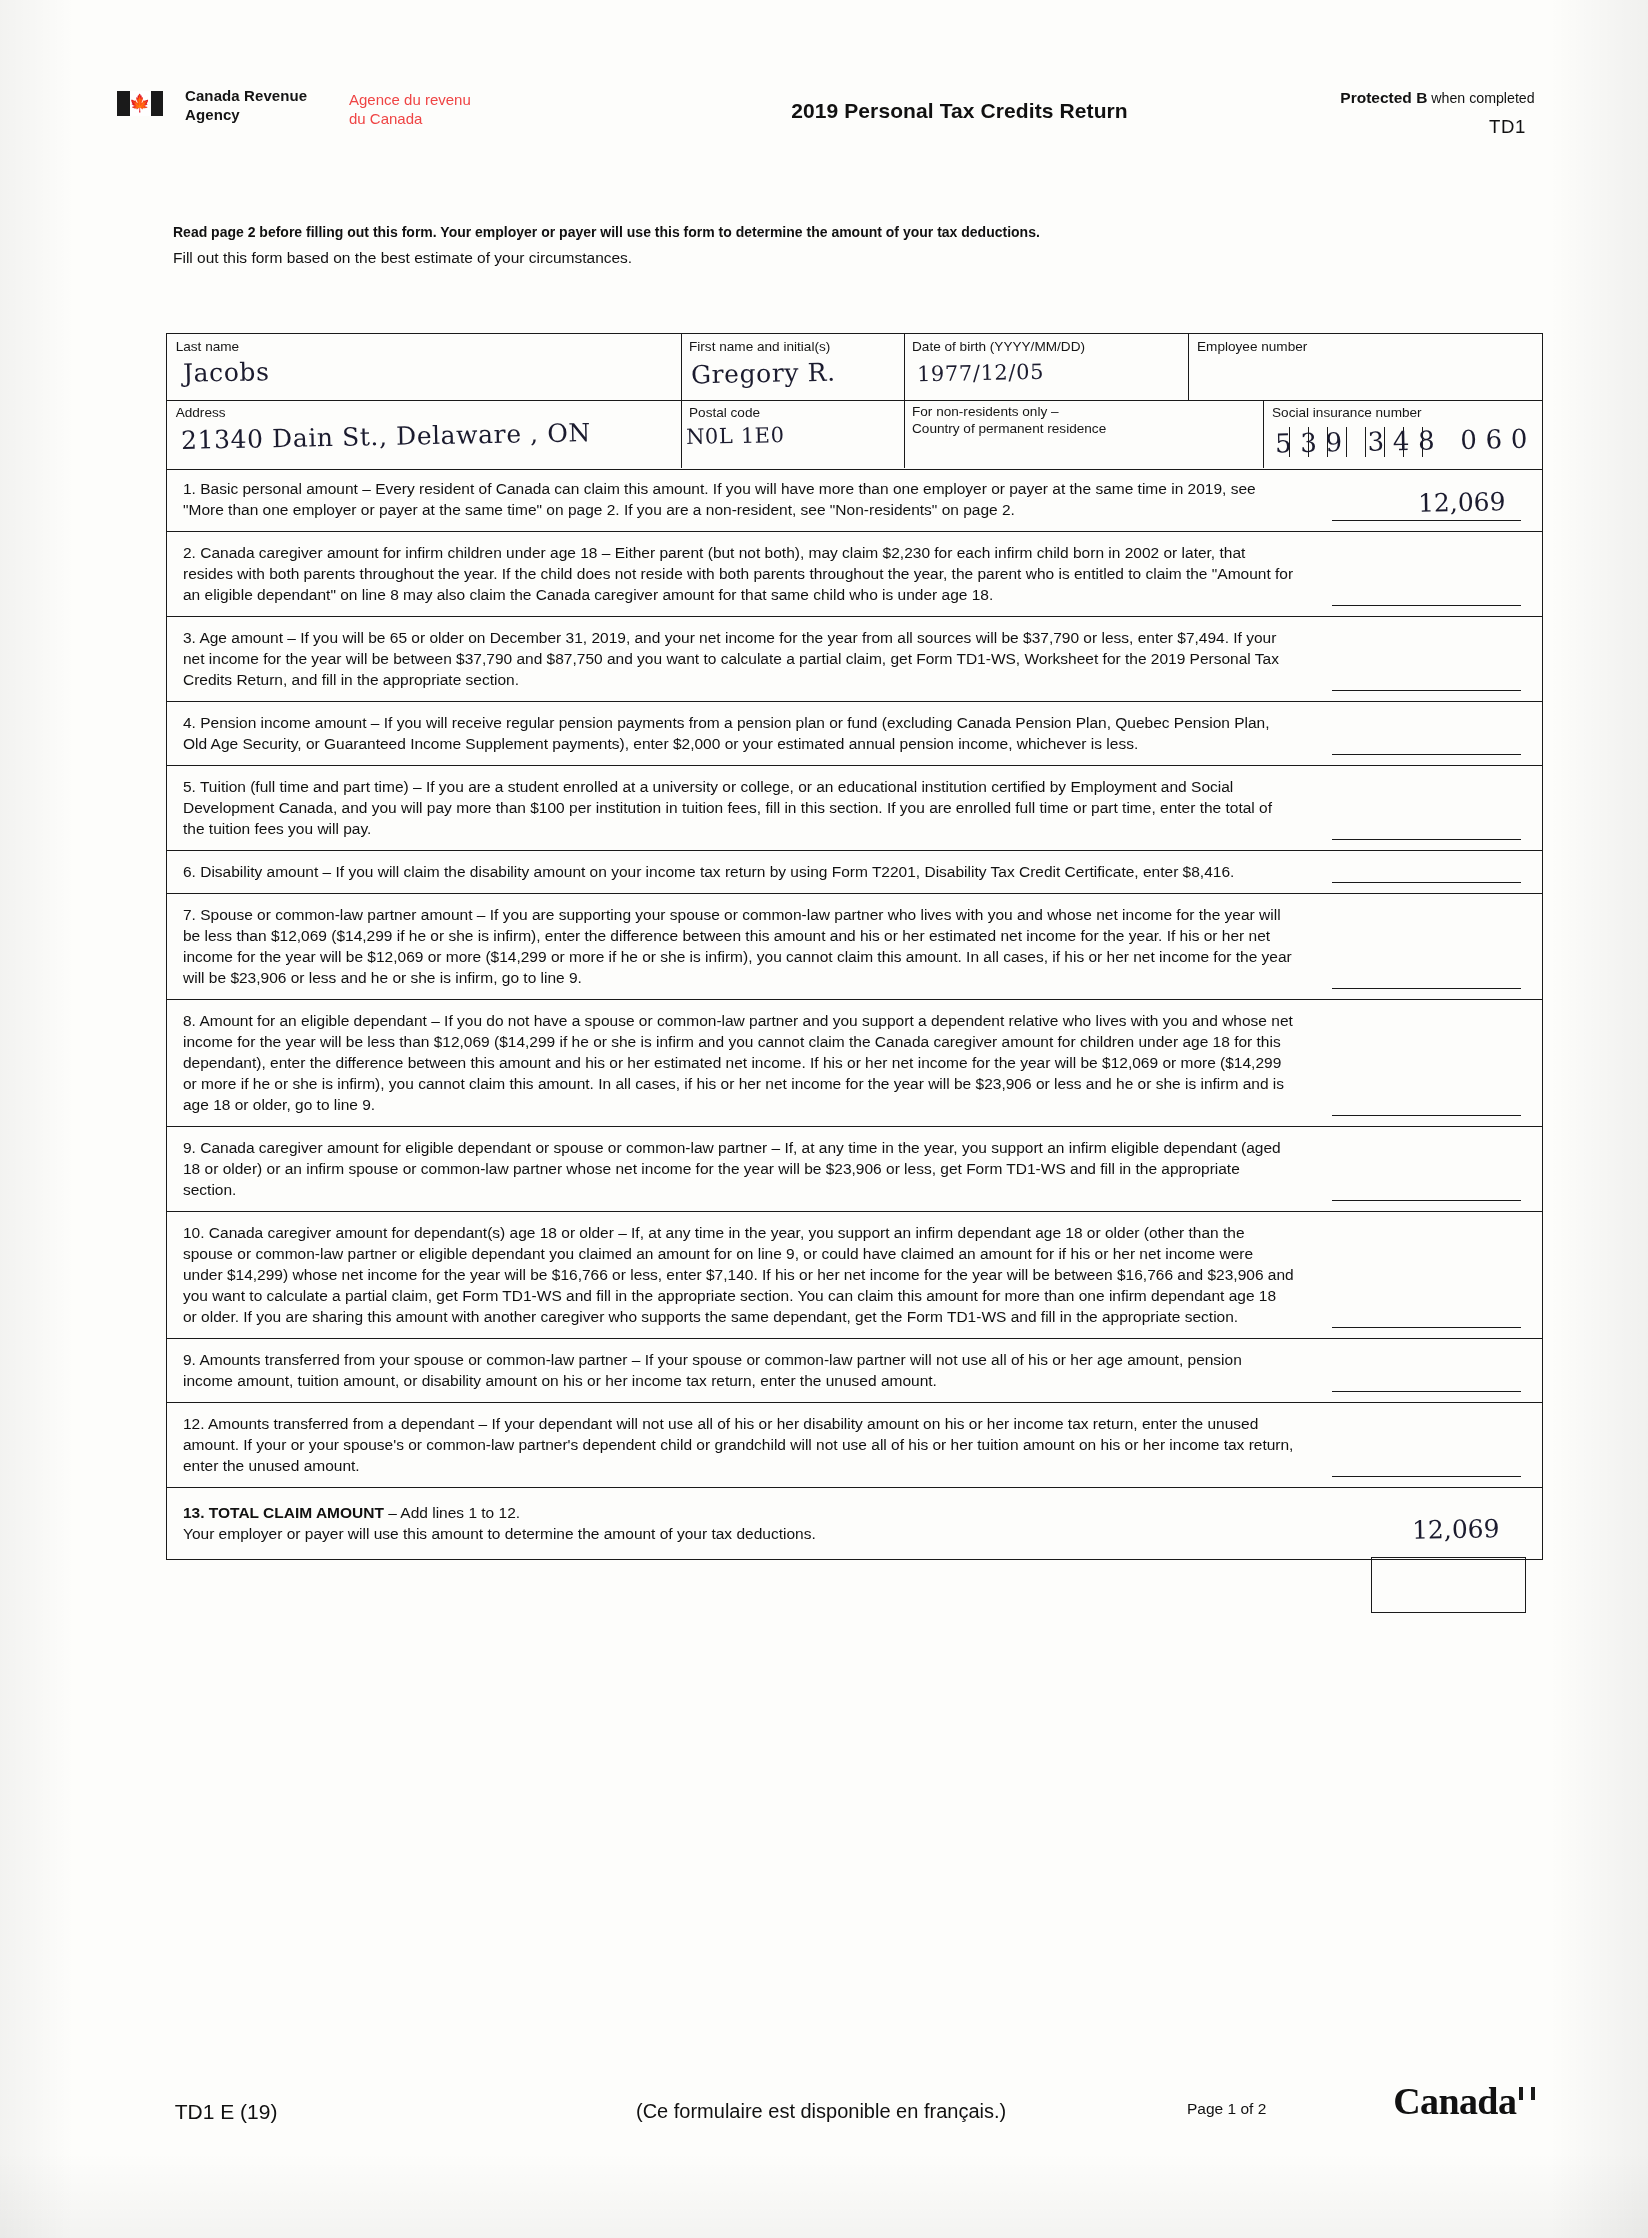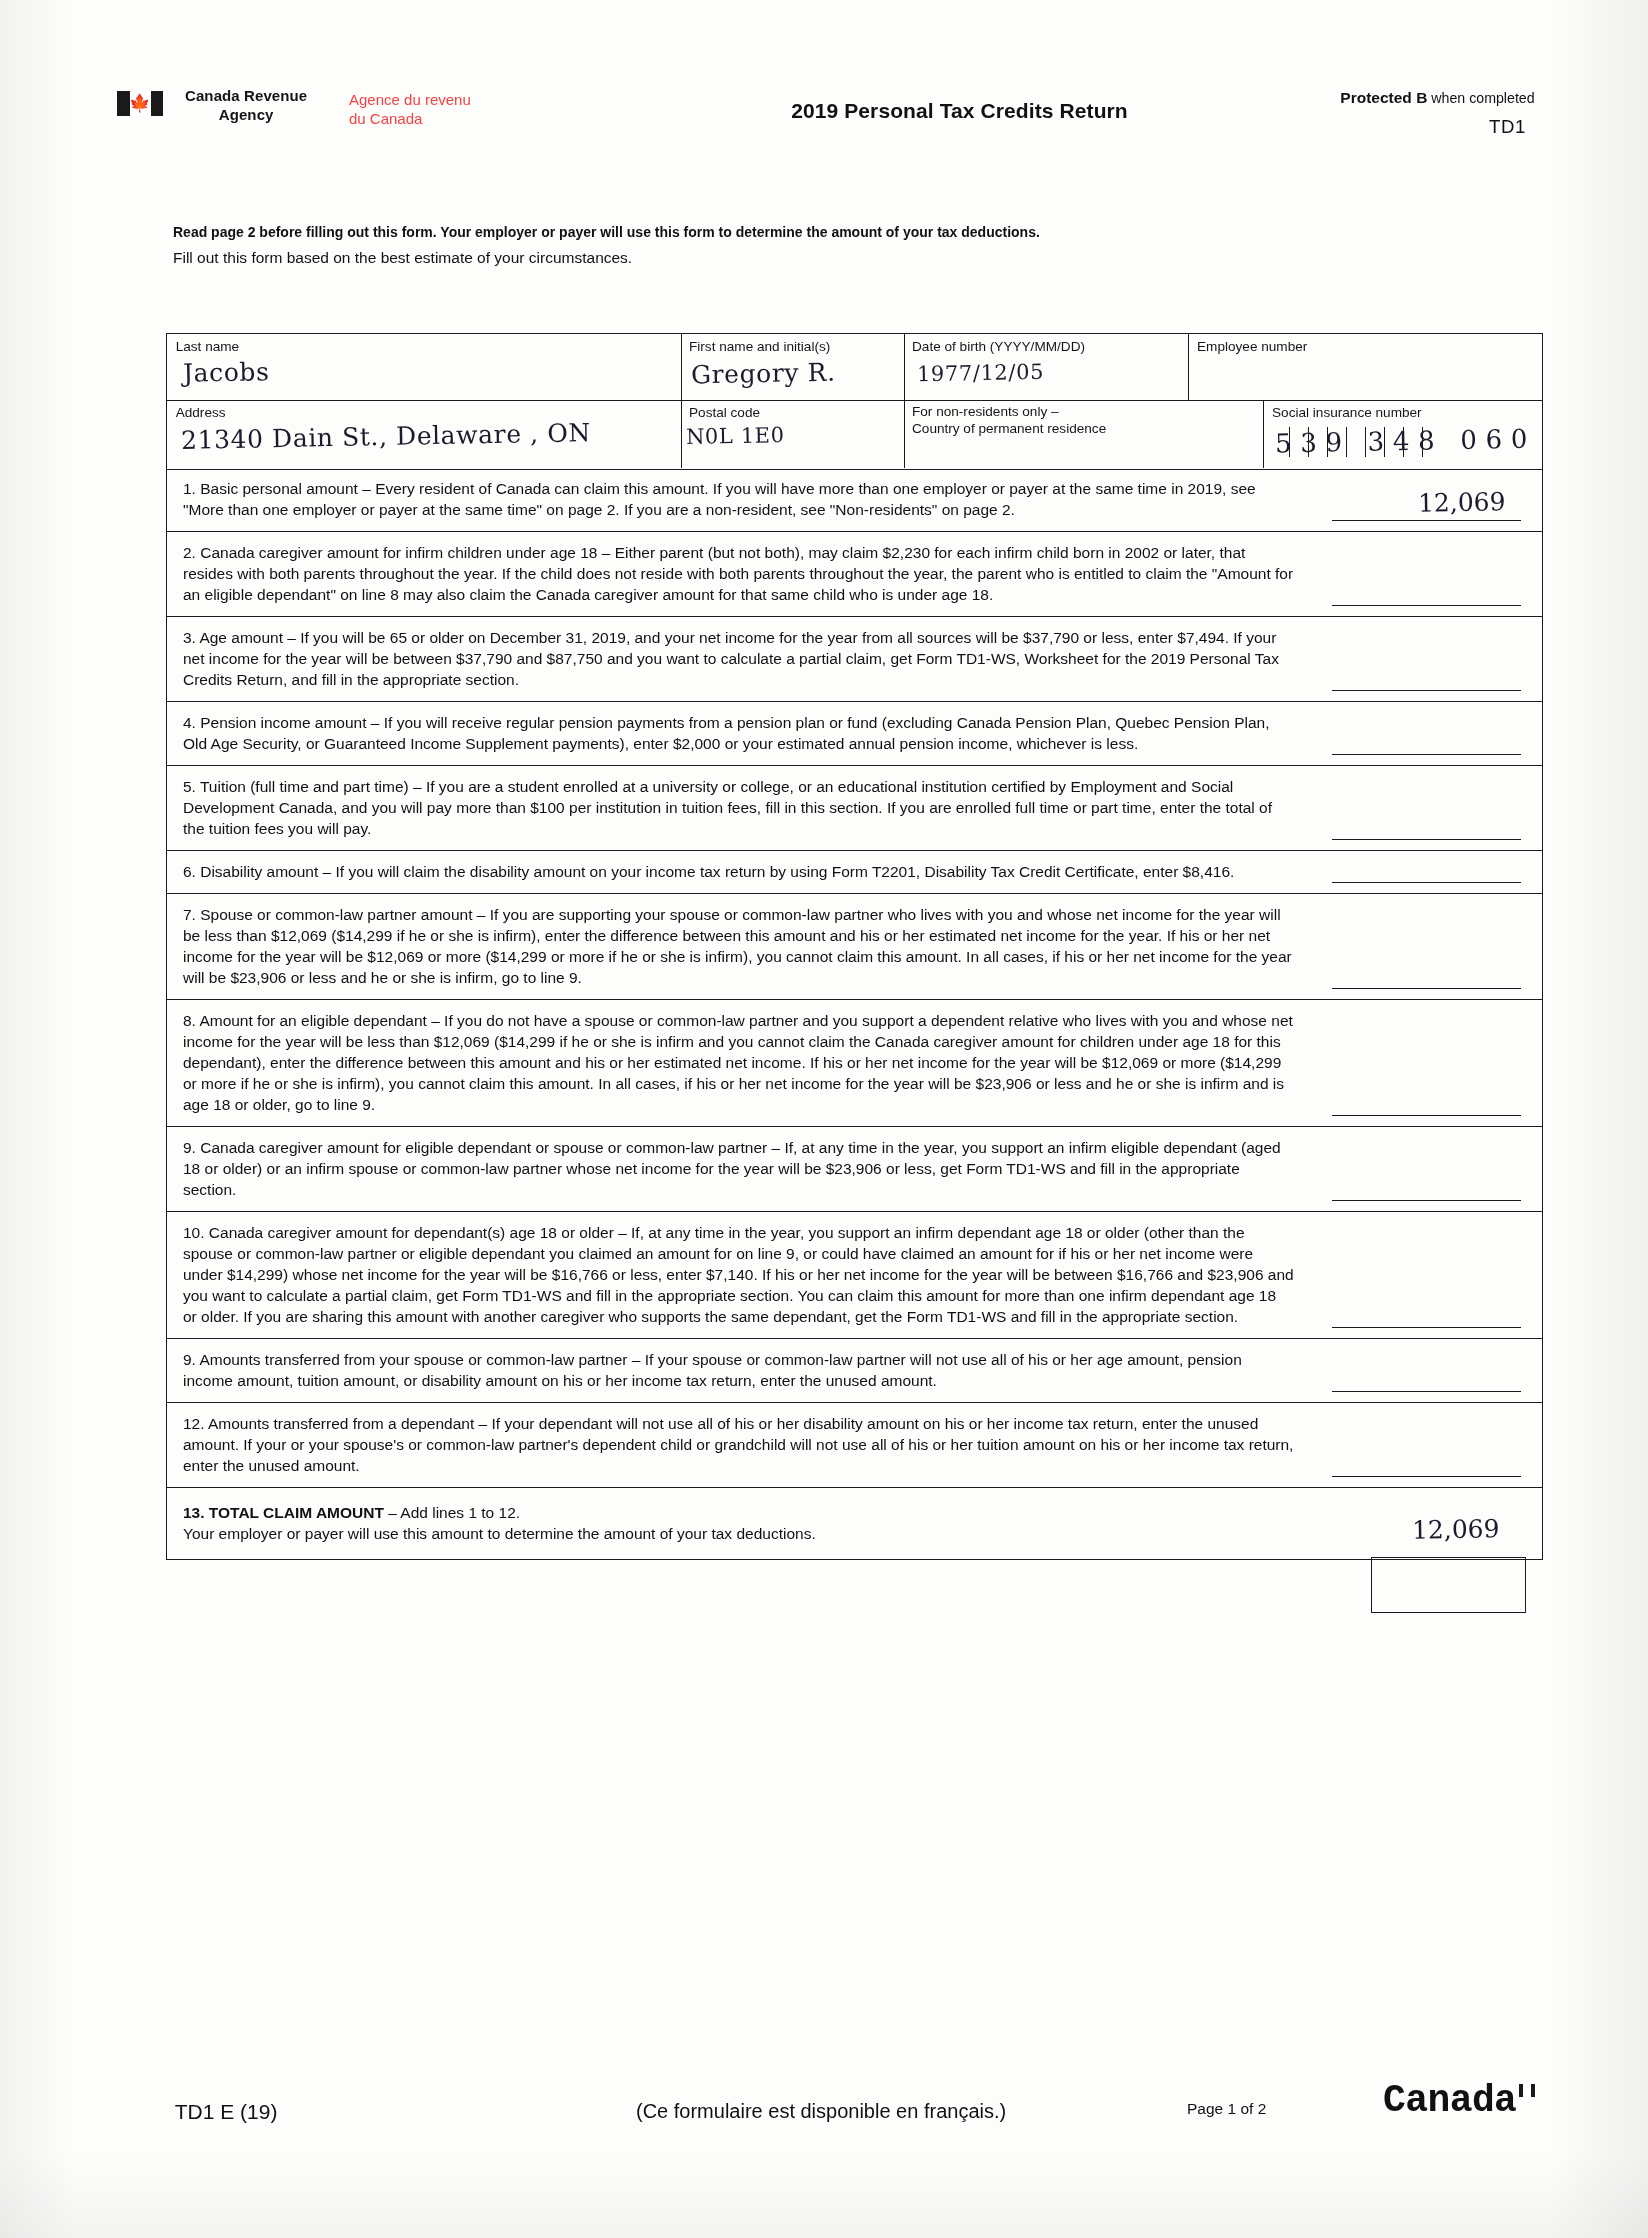--- a/index.html
+++ b/index.html
@@ -75,21 +75,20 @@
   }
   .cra-en {
     position: absolute;
     left: 80px;
     top: 7.4px;
     font-size: 15px;
     font-weight: bold;
     line-height: 18.6px;
     letter-spacing: 0.1px;
     color: #141414;
-    text-align: center;
   }
   .cra-fr {
     position: absolute;
     left: 244px;
     top: 11px;
     font-size: 15px;
     line-height: 18.6px;
     color: #ef4444;
   }
   .form-title {
@@ -265,21 +264,21 @@
   .f-page {
     position: absolute;
     left: 1021px;
     top: 21px;
     font-size: 15.5px;
   }
   .wordmark {
     position: absolute;
     right: 6.2px;
     top: 0px;
-    font-family: Liberation Mono, monospace;
+    font-family: Liberation Serif, serif;
     font-size: 38px;
     letter-spacing: -0.6px;
     font-weight: bold;
   }
   .wordmark .flagdot {
     display: inline-block;
     width: 16px;
     height: 13.6px;
     margin-left: 2.5px;
     position: relative;

